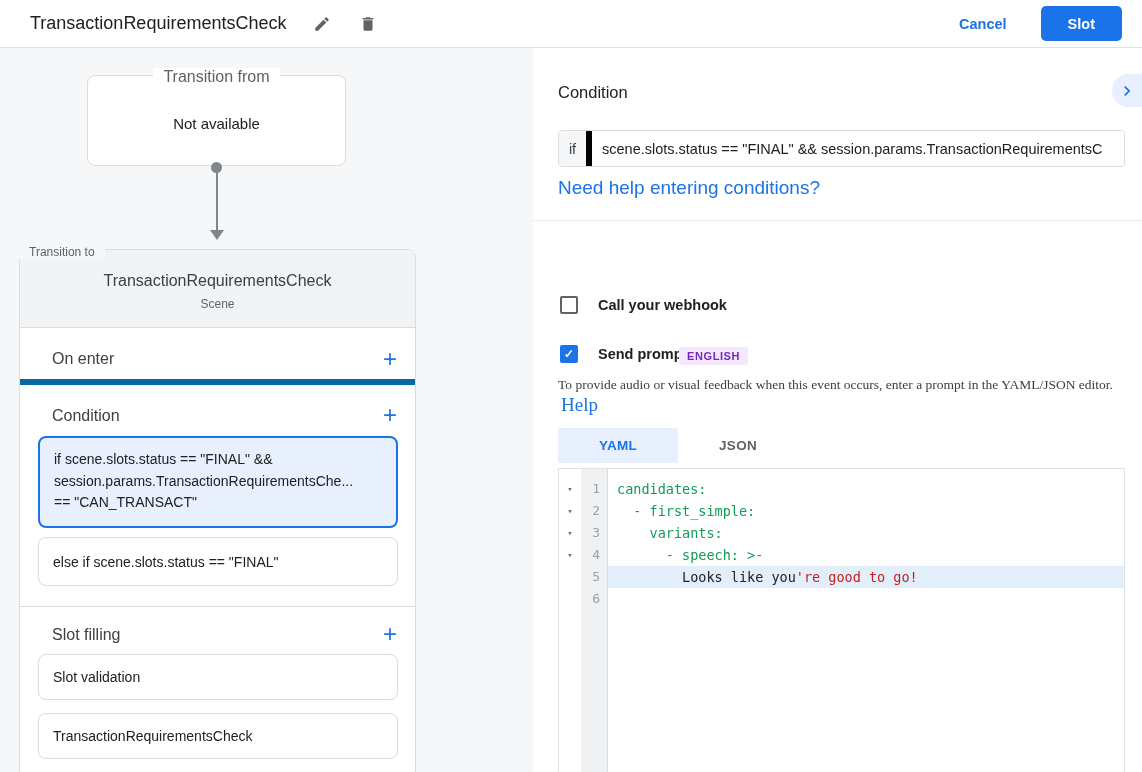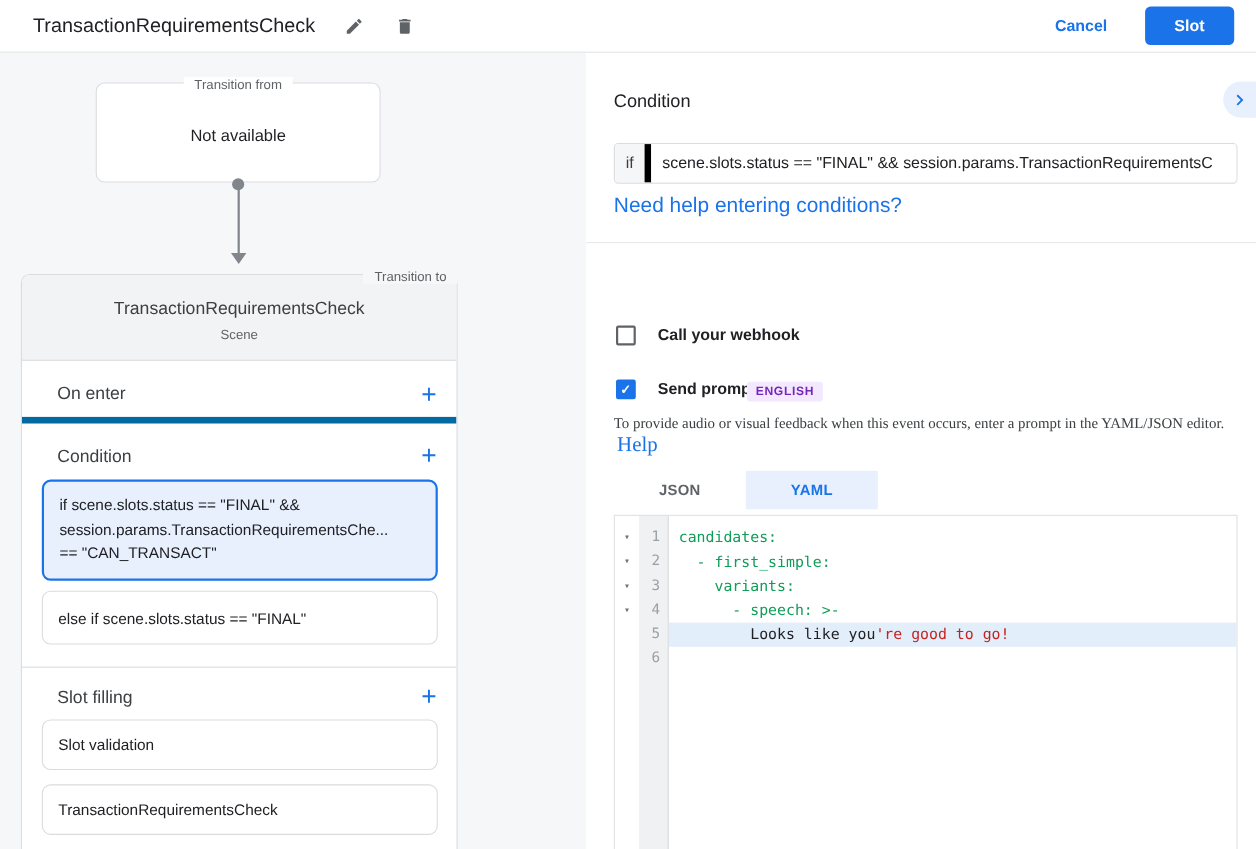--- a/index.html
+++ b/index.html
@@ -22,31 +22,31 @@
   .main { position:absolute; left:0; top:48px; width:1142px; height:724px; }
   .left-panel { position:absolute; left:0; top:0; width:533px; height:100%;
                 background:#f6f7f9; overflow:hidden; }
   .right-panel { position:absolute; left:533px; top:0; width:609px; height:100%;
                  background:#fff; overflow:hidden; }
 
   
   .from-box { position:absolute; left:87px; top:27px; width:259px; height:91px; background:#fff;
               border:1px solid #dadce0; border-radius:8px; }
   .node-legend { position:absolute; top:-8px; left:0; width:100%; text-align:center; pointer-events:none; }
-  .node-legend span { display:inline-block; background:#fff; padding:0 10px; font-size:12px; color:#5f6368; }
+  .node-legend span { display:inline-block; background:#fff; padding:0 10px; font-size:16px; color:#5f6368; }
   .from-value { position:absolute; top:39px; width:100%; text-align:center; font-size:15px; color:#202124; }
 
   .conn-dot { position:absolute; left:211px; top:114px; width:11px; height:11px; border-radius:50%; background:#80868b; }
   .conn-line { position:absolute; left:216px; top:121px; width:2px; height:62px; background:#80868b; }
   .conn-arrow { position:absolute; left:210px; top:182px; width:0; height:0;
                 border-left:7px solid transparent; border-right:7px solid transparent;
                 border-top:10px solid #80868b; }
 
   
-  .to-legend { position:absolute; left:19px; top:194px; width:397px; text-align:right; z-index:3; pointer-events:none; }
+  .to-legend { position:absolute; left:19px; top:194px; width:397px; text-align:left; z-index:3; pointer-events:none; }
   .to-legend span { display:inline-block; background:#f6f7f9; padding:0 10px; font-size:12px; color:#5f6368; }
   .to-card { position:absolute; left:19px; top:201px; width:397px; height:534px; background:#fff;
              border:1px solid #dadce0; border-radius:8px 8px 0 0; overflow:hidden; }
   .card-hdr { position:absolute; left:0; top:0; right:0; height:78px; background:#f1f3f4;
               border-bottom:1px solid #dadce0; text-align:center; }
   .scene-name { padding-top:22px; font-size:16px; color:#3c4043; }
   .scene-type { margin-top:7px; font-size:12px; color:#5f6368; }
 
   .row-onenter { position:absolute; left:0; top:79px; right:0; height:56px; border-bottom:6px solid #0369a1; }
   .sec-label { position:absolute; left:32px; font-size:16px; color:#3c4043; }
@@ -216,22 +216,22 @@
     </div>
     <div class="cb-label" style="top:298px">Send prompts</div>
     <div class="badge">ENGLISH</div>
 
     <div class="description">
       <span>To provide audio or visual feedback when this event occurs, enter a prompt in the YAML/JSON editor.</span>
       <a class="link" style="margin-left:3px">Help</a>
     </div>
 
     <div class="tabs">
+      <div class="tab active">YAML</div>
       <div class="tab">JSON</div>
-      <div class="tab active">YAML</div>
     </div>
 
     <div class="editor">
       <div class="gut-num-bg"></div>
       <div class="ed-lines">
 
         <div class="ed-line">
           <span class="gut-fold">▾</span>
           <span class="gut-num">1</span>
           <span class="code-text tok-key">candidates:</span>

